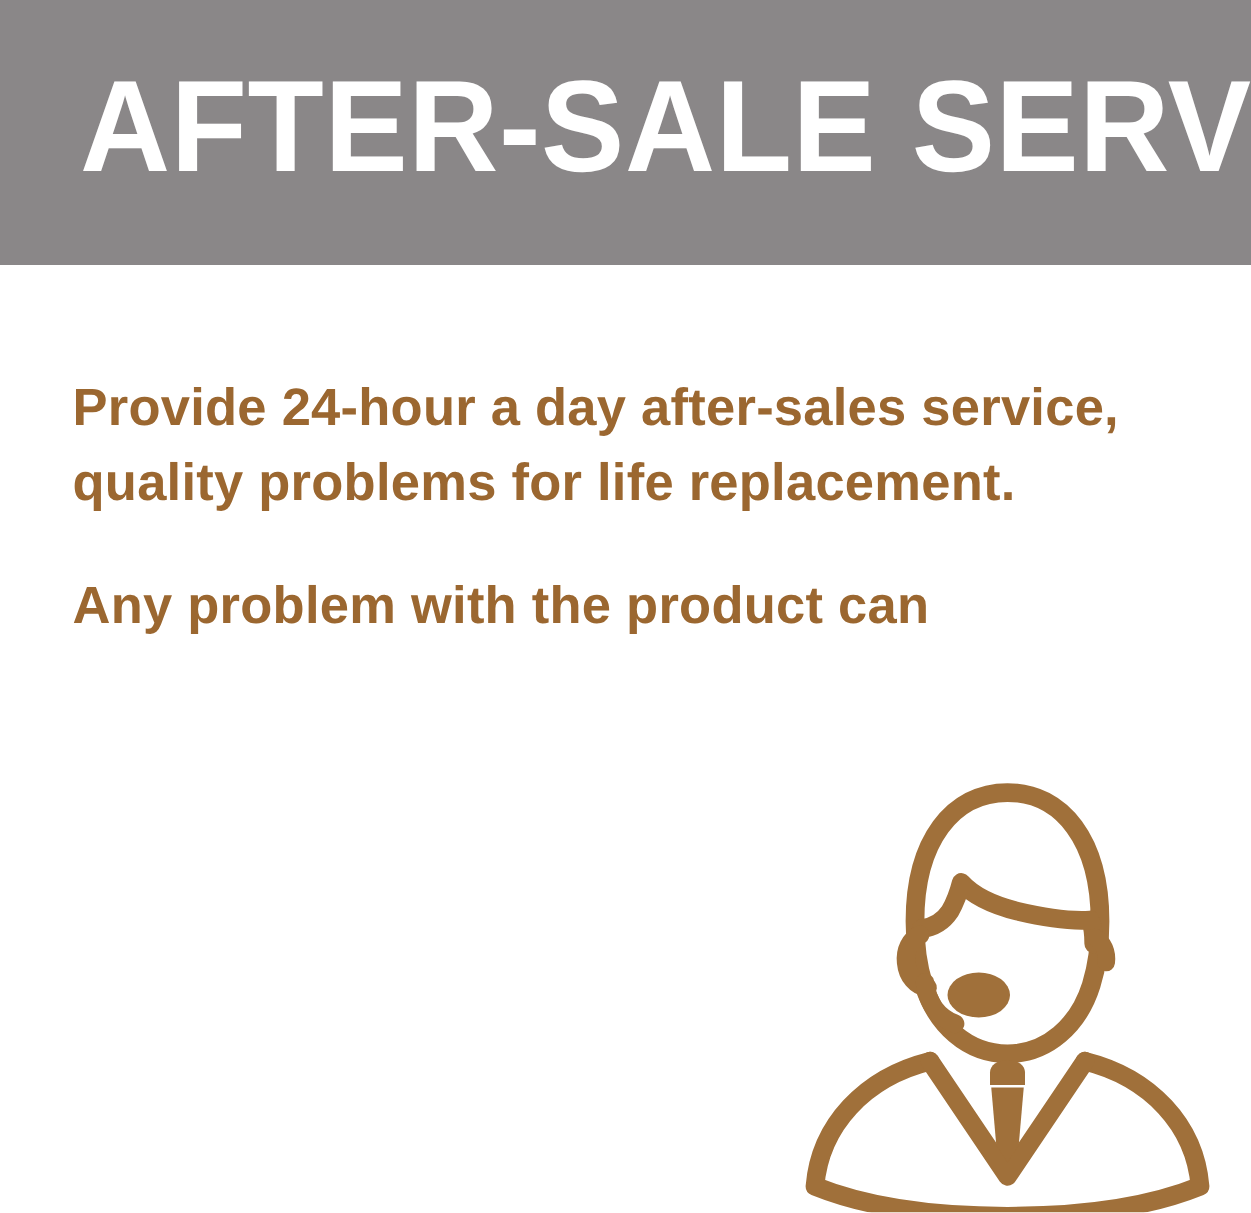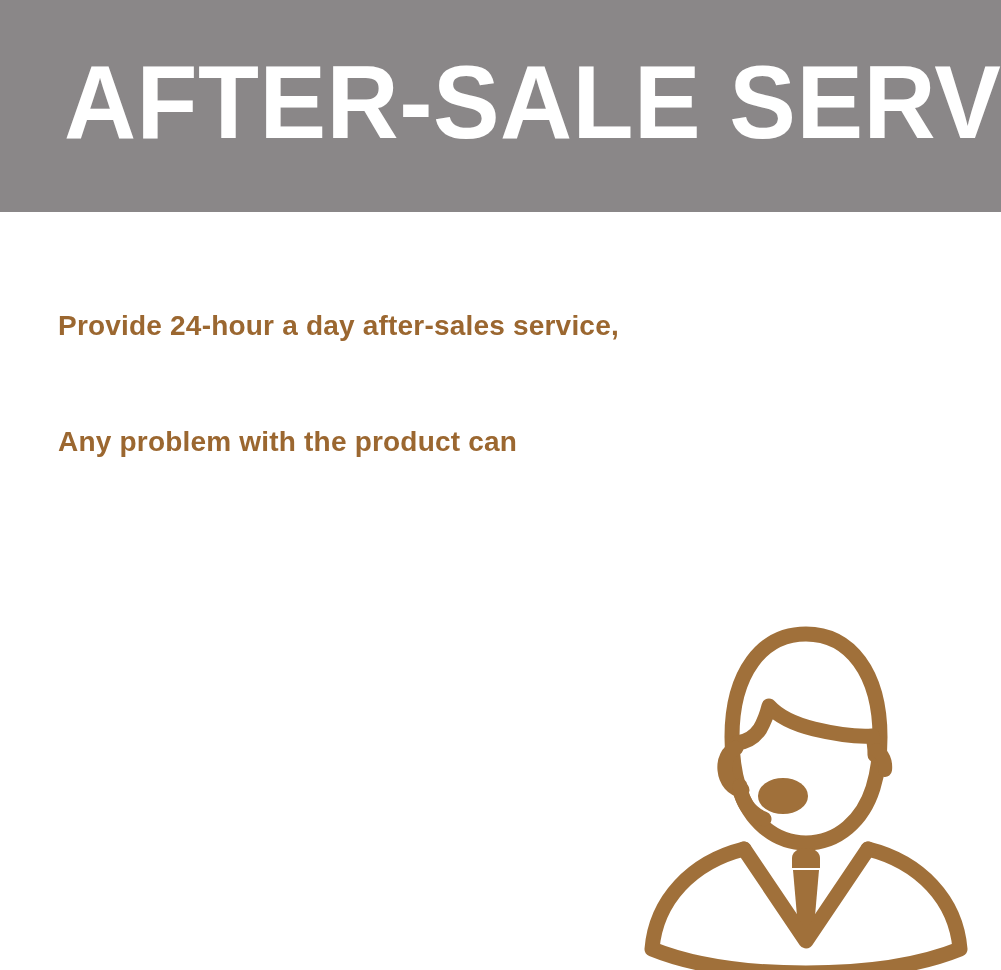--- a/index.html
+++ b/index.html
@@ -49,27 +49,27 @@
   .body-copy {
     position: absolute;
     left: 58px;
     top: 296px;
     width: 900px;
   }
   .paragraph {
     color: #9b6730;
     font-family: "Liberation Sans Narrow", "Liberation Sans", sans-serif;
     font-weight: 700;
-    font-size: 28px;
+    font-size: 42px;
     line-height: 60px;
     letter-spacing: 0.2px;
     white-space: nowrap;
   }
   .paragraph + .paragraph {
-    margin-top: 56px;
+    margin-top: 38px;
   }
   .line {
     display: block;
   }
 
   
   .agent-icon {
     position: absolute;
     left: 636px;
     top: 600px;
@@ -88,20 +88,21 @@
 <div id="page">
 
   <div class="banner">
     <div class="banner-title">AFTER-SALE SERVICE</div>
   </div>
 
   <div class="body-copy">
 
     <div class="paragraph">
       <span class="line">Provide 24-hour a day after-sales service,</span>
+      <span class="line">quality problems for life replacement.</span>
     </div>
 
     <div class="paragraph">
       <span class="line">Any problem with the product can</span>
     </div>
 
   </div>
 
   <div class="agent-icon">
     <svg viewBox="0 0 340 375" xmlns="http://www.w3.org/2000/svg">

